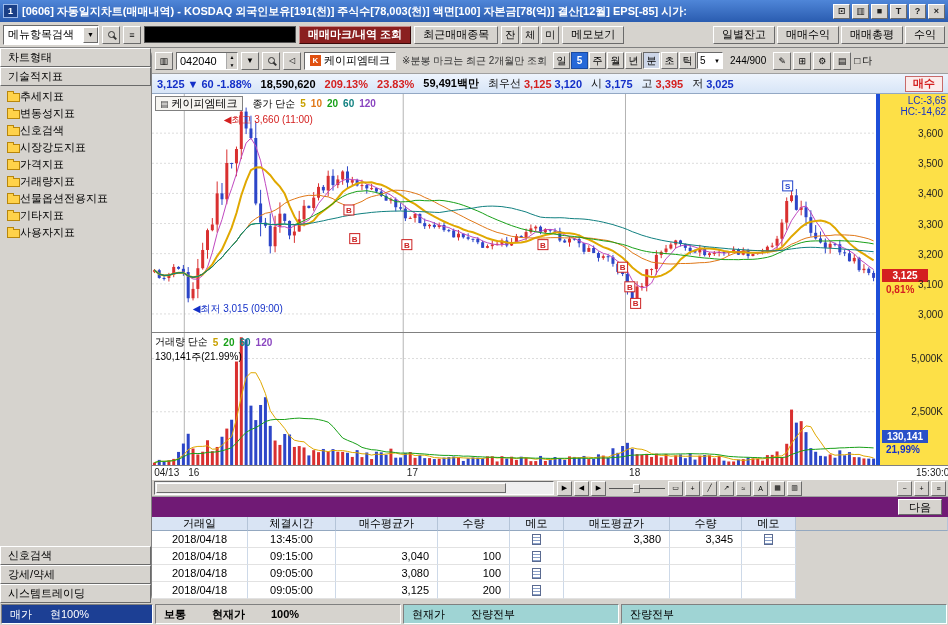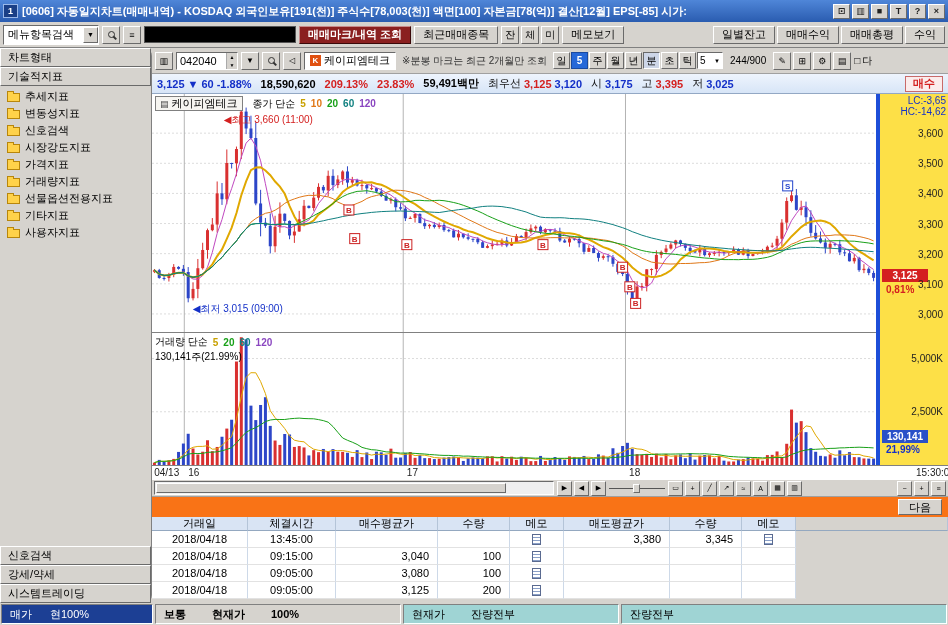--- a/index.html
+++ b/index.html
@@ -37,21 +37,21 @@
     display:flex;align-items:center;justify-content:center;font-size:10px;}
   .spacer{flex:1;}
   .right-group{display:flex;gap:2px;}
 
   
   .content{flex:1;display:flex;min-height:0;}
   .sidebar{width:152px;flex:0 0 152px;border-right:1px solid #808080;display:flex;flex-direction:column;background:#d6d3ce;border-radius:8px;}
   .side-header{height:19px;flex:0 0 19px;background:#d6d3ce;border:1px solid;border-color:#fff #6a6a6a #6a6a6a #fff;
     display:flex;align-items:center;padding:0 7px;font-size:11px;}
   .tree{padding:2px 0;}
-  .tree-item{height:17px;display:flex;align-items:center;gap:5px;padding-left:7px;}
+  .tree-item{height:17px;display:flex;align-items:center;padding-left:7px;}
   .folder-icon{width:13px;height:9px;background:#ffd24a;border:1px solid #b8860b;position:relative;margin-top:2px;flex:0 0 13px;}
   .folder-icon::before{content:'';position:absolute;top:-3px;left:-1px;width:5px;height:2px;background:#ffd24a;border:1px solid #b8860b;border-bottom:none;}
   .side-fill{flex:1;}
   .main{flex:1;display:flex;flex-direction:column;min-width:0;}
 
   
   .chart-toolbar{height:26px;flex:0 0 26px;display:flex;align-items:center;gap:3px;padding:0 3px;
     background:#d6d3ce;border-bottom:1px solid #a0a0a0;}
   .code-box{width:62px;height:18px;background:#fff;border:1px solid;border-color:#6a6a6a #fff #fff #6a6a6a;
     display:flex;align-items:center;}
@@ -115,21 +115,21 @@
     border-bottom:1px solid #a0a0a0;}
   .hscroll{width:400px;height:14px;background:#efefef;border:1px solid;border-color:#6a6a6a #fff #fff #6a6a6a;position:relative;}
   .hthumb{position:absolute;left:1px;top:1px;height:10px;width:88%;background:#d6d3ce;border:1px solid;border-color:#fff #6a6a6a #6a6a6a #fff;}
   .s-btn{width:15px;height:15px;background:#d6d3ce;border:1px solid;border-color:#fff #6a6a6a #6a6a6a #fff;
     font-size:7px;display:flex;align-items:center;justify-content:center;padding:0;}
   .slider{width:56px;height:9px;position:relative;display:flex;align-items:center;}
   .slider::before{content:'';position:absolute;left:0;right:0;top:4px;height:1px;background:#555;}
   .slider-thumb{position:absolute;left:24px;width:7px;height:9px;background:#d6d3ce;border:1px solid;border-color:#fff #6a6a6a #6a6a6a #fff;}
 
   
-  .next-row{height:20px;flex:0 0 20px;background:#f97316;display:flex;align-items:center;justify-content:flex-end;padding:0 6px;}
+  .next-row{height:20px;flex:0 0 20px;background:#701a75;display:flex;align-items:center;justify-content:flex-end;padding:0 6px;}
   .next-btn{height:16px;padding:0 10px;background:#d6d3ce;border:1px solid;border-color:#fff #6a6a6a #6a6a6a #fff;font-size:11px;}
   .trade-table{flex:1;background:#d6d3ce;overflow:hidden;}
   .t-row{display:grid;grid-template-columns:96px 88px 102px 72px 54px 106px 72px 54px 1fr;height:17px;background:#fff;}
   .t-row.t-head{height:14px;background:#d9e4f4;}
   .t-cell{display:flex;align-items:center;justify-content:center;border-right:1px solid #cdd9e8;border-bottom:1px solid #e2e2e2;font-size:11px;overflow:hidden;}
   .t-head .t-cell{border-right:1px solid #b4c4d8;border-bottom:1px solid #94a8c0;}
   .c-num{justify-content:flex-end;padding-right:8px;}
   .c-fill,.h-fill{background:#d6d3ce;border:none;}
   .memo-ic{width:9px;height:11px;border:1px solid #5a6a90;background:repeating-linear-gradient(180deg,#fff 0 2px,#8aa0c8 2px 3px);}
 

